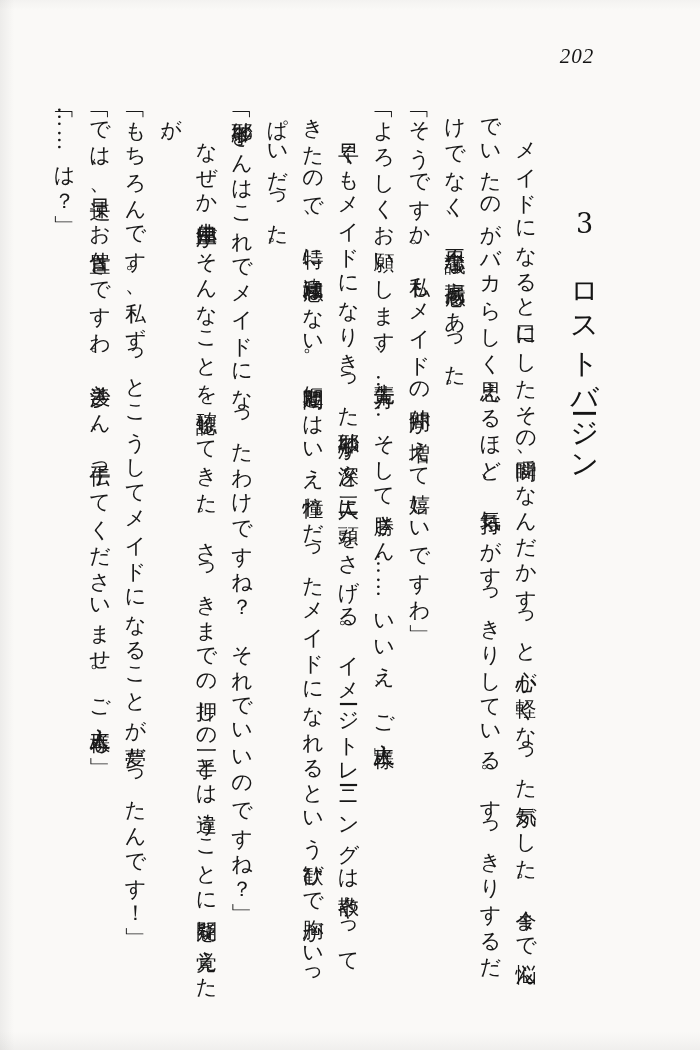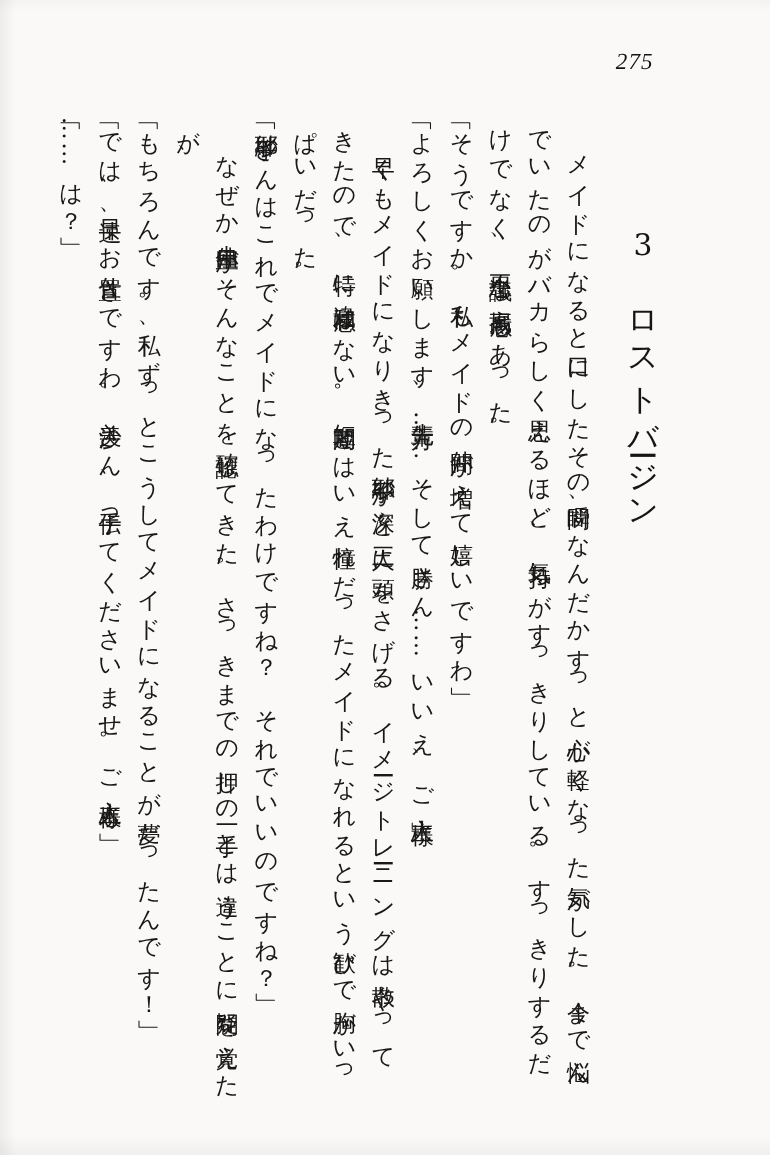--- a/index.html
+++ b/index.html
@@ -76,21 +76,21 @@
   }
   .body-text p.indent {
     text-indent: 23px;
   }
 </style>
 </head>
 <body>
 
 <div class="page">
 
-  <div class="page-number">275</div>
+  <div class="page-number">202</div>
 
   <div class="chapter-heading">
     <span class="num">3</span><span class="title">ロストバージン</span>
   </div>
 
   <div class="body-text">
     <p class="indent">メイドになると口にしたその瞬間、なんだかすっと心が軽くなった気がした。今まで悩んでいたのがバカらしく思えるほど、気持ちがすっきりしている。すっきりするだけでなく、不思議な高揚感もあった。</p>
     <p>「そうですか。私もメイドの仲間が増えて嬉しいですわ」</p>
     <p>「よろしくお願いします、先輩方……そして勝さん……いいえ、ご主人様」</p>
     <p class="indent">早くもメイドになりきった紗耶子が深々と三人に頭をさげる。イメージトレーニングは散々やってきたので、特に違和感はない。短期間とはいえ憧れだったメイドになれるという歓びで胸がいっぱいだった。</p>

